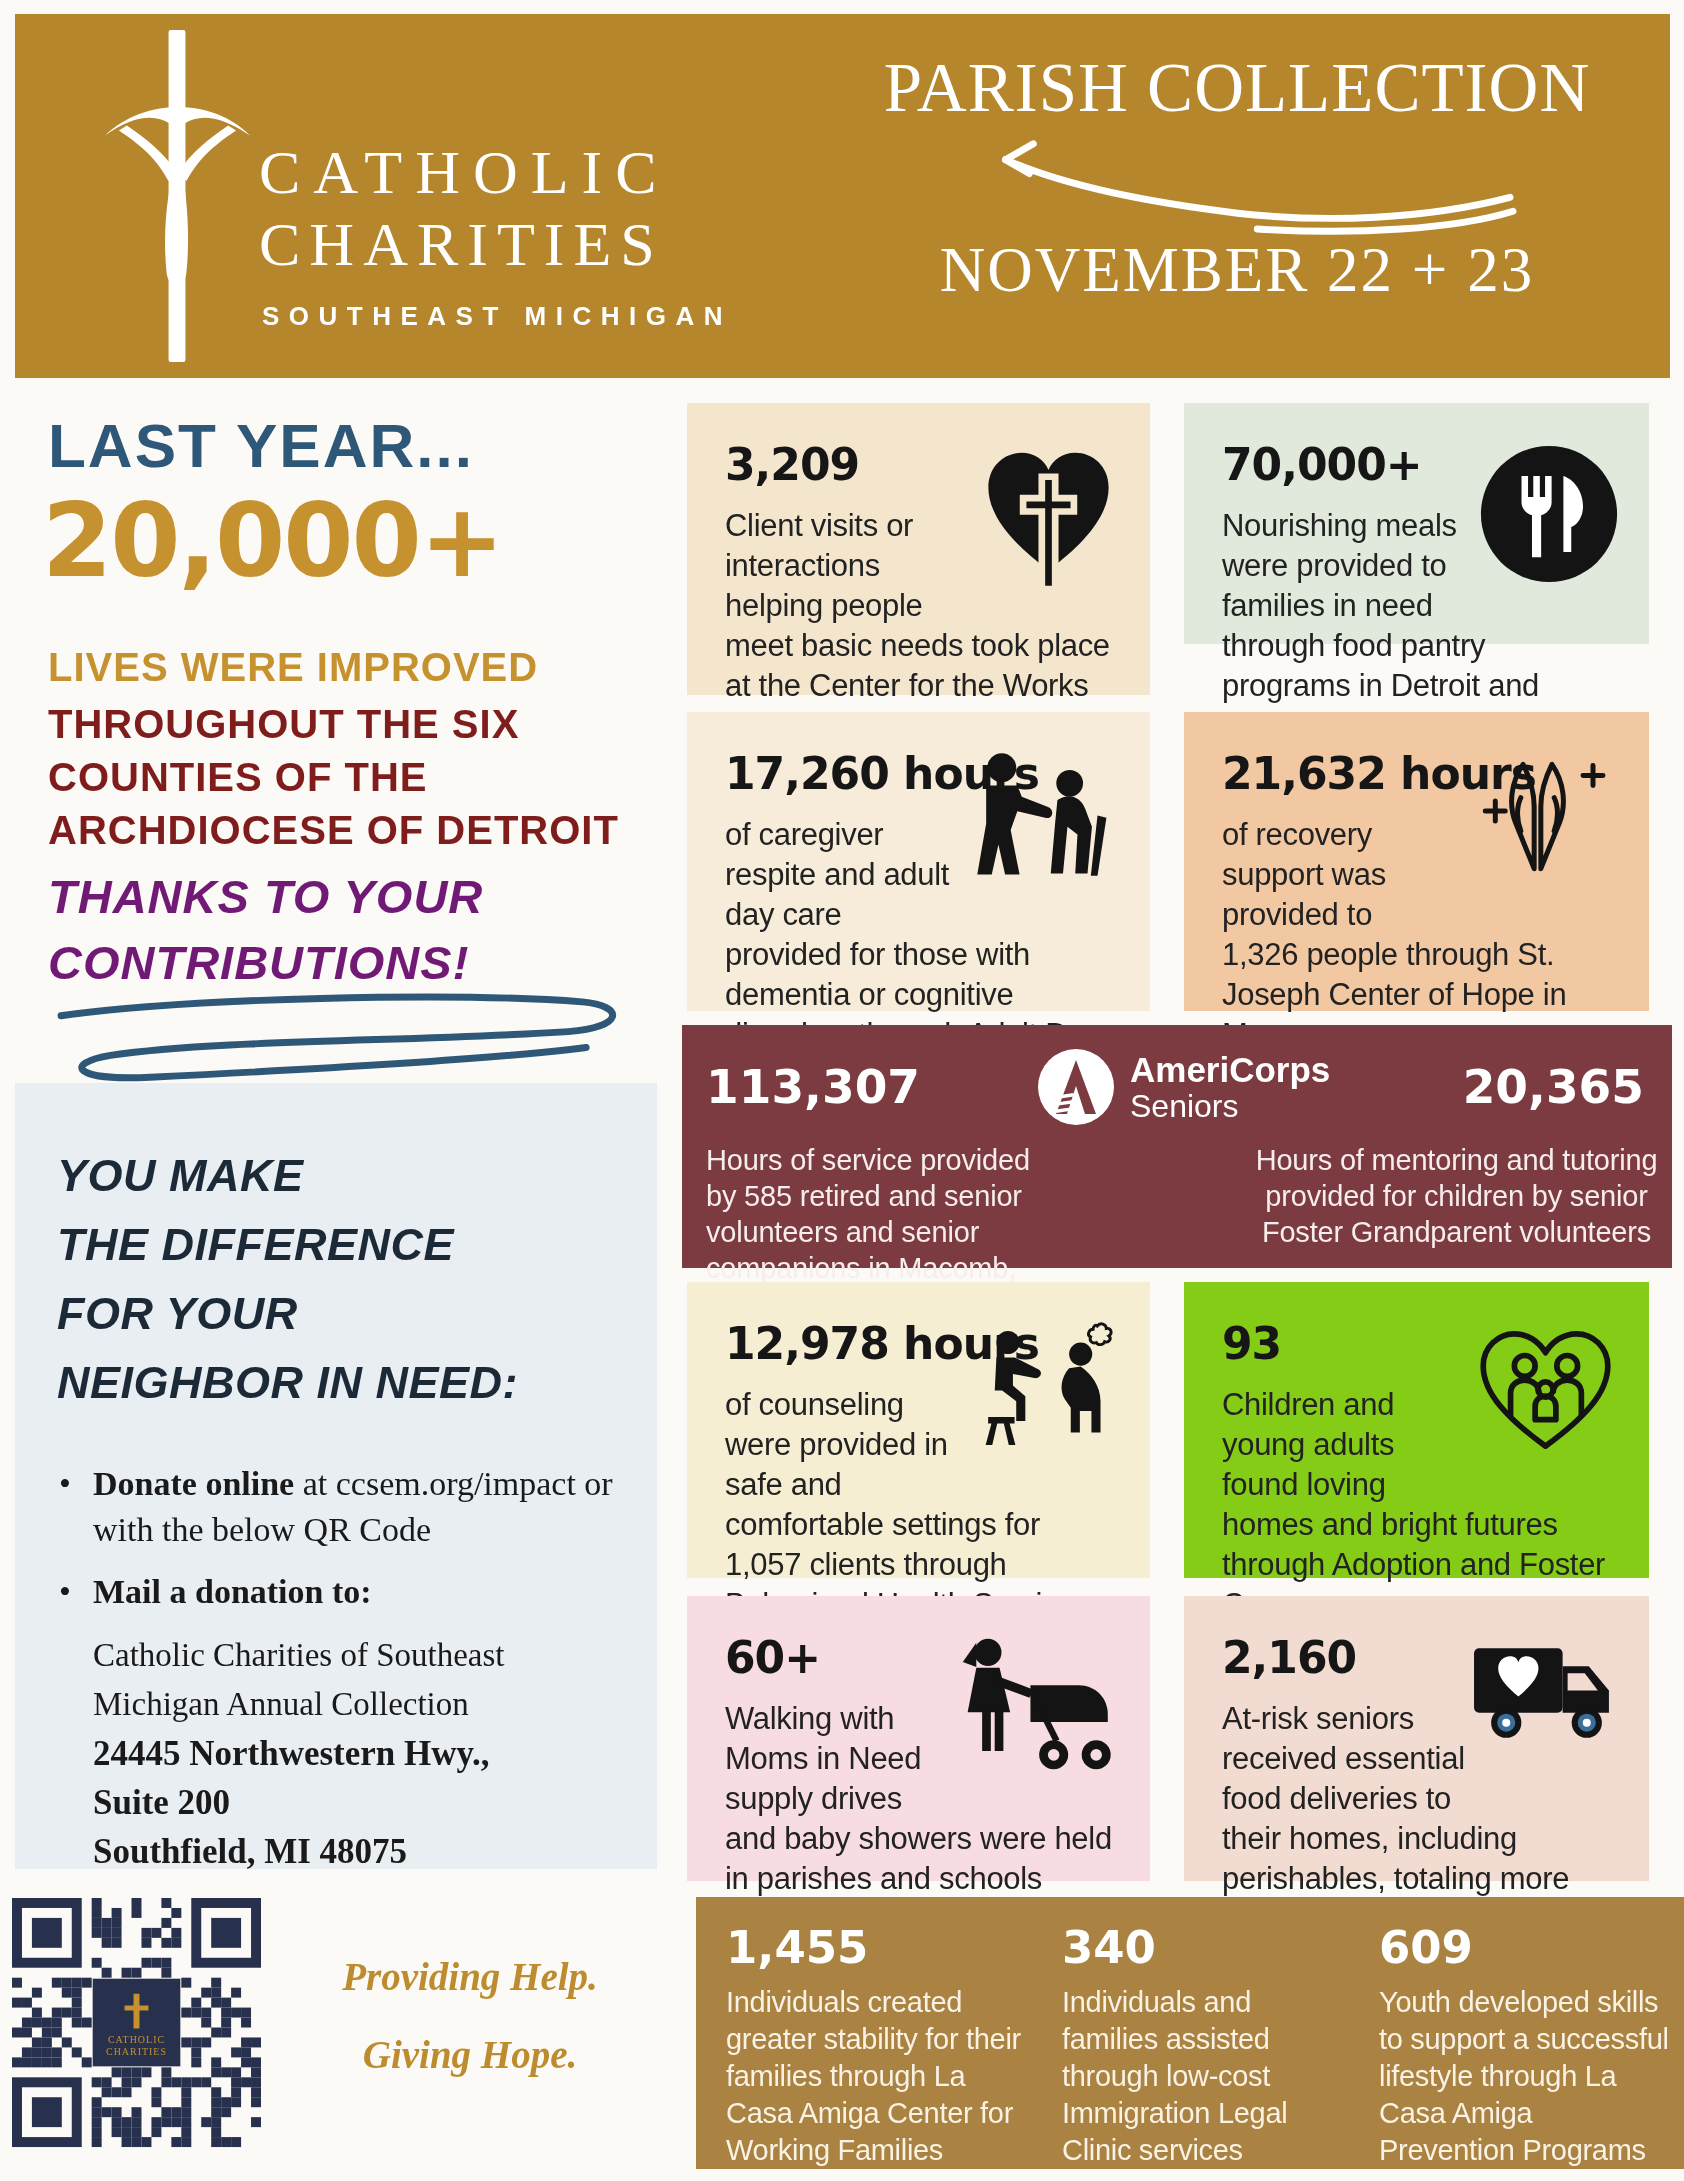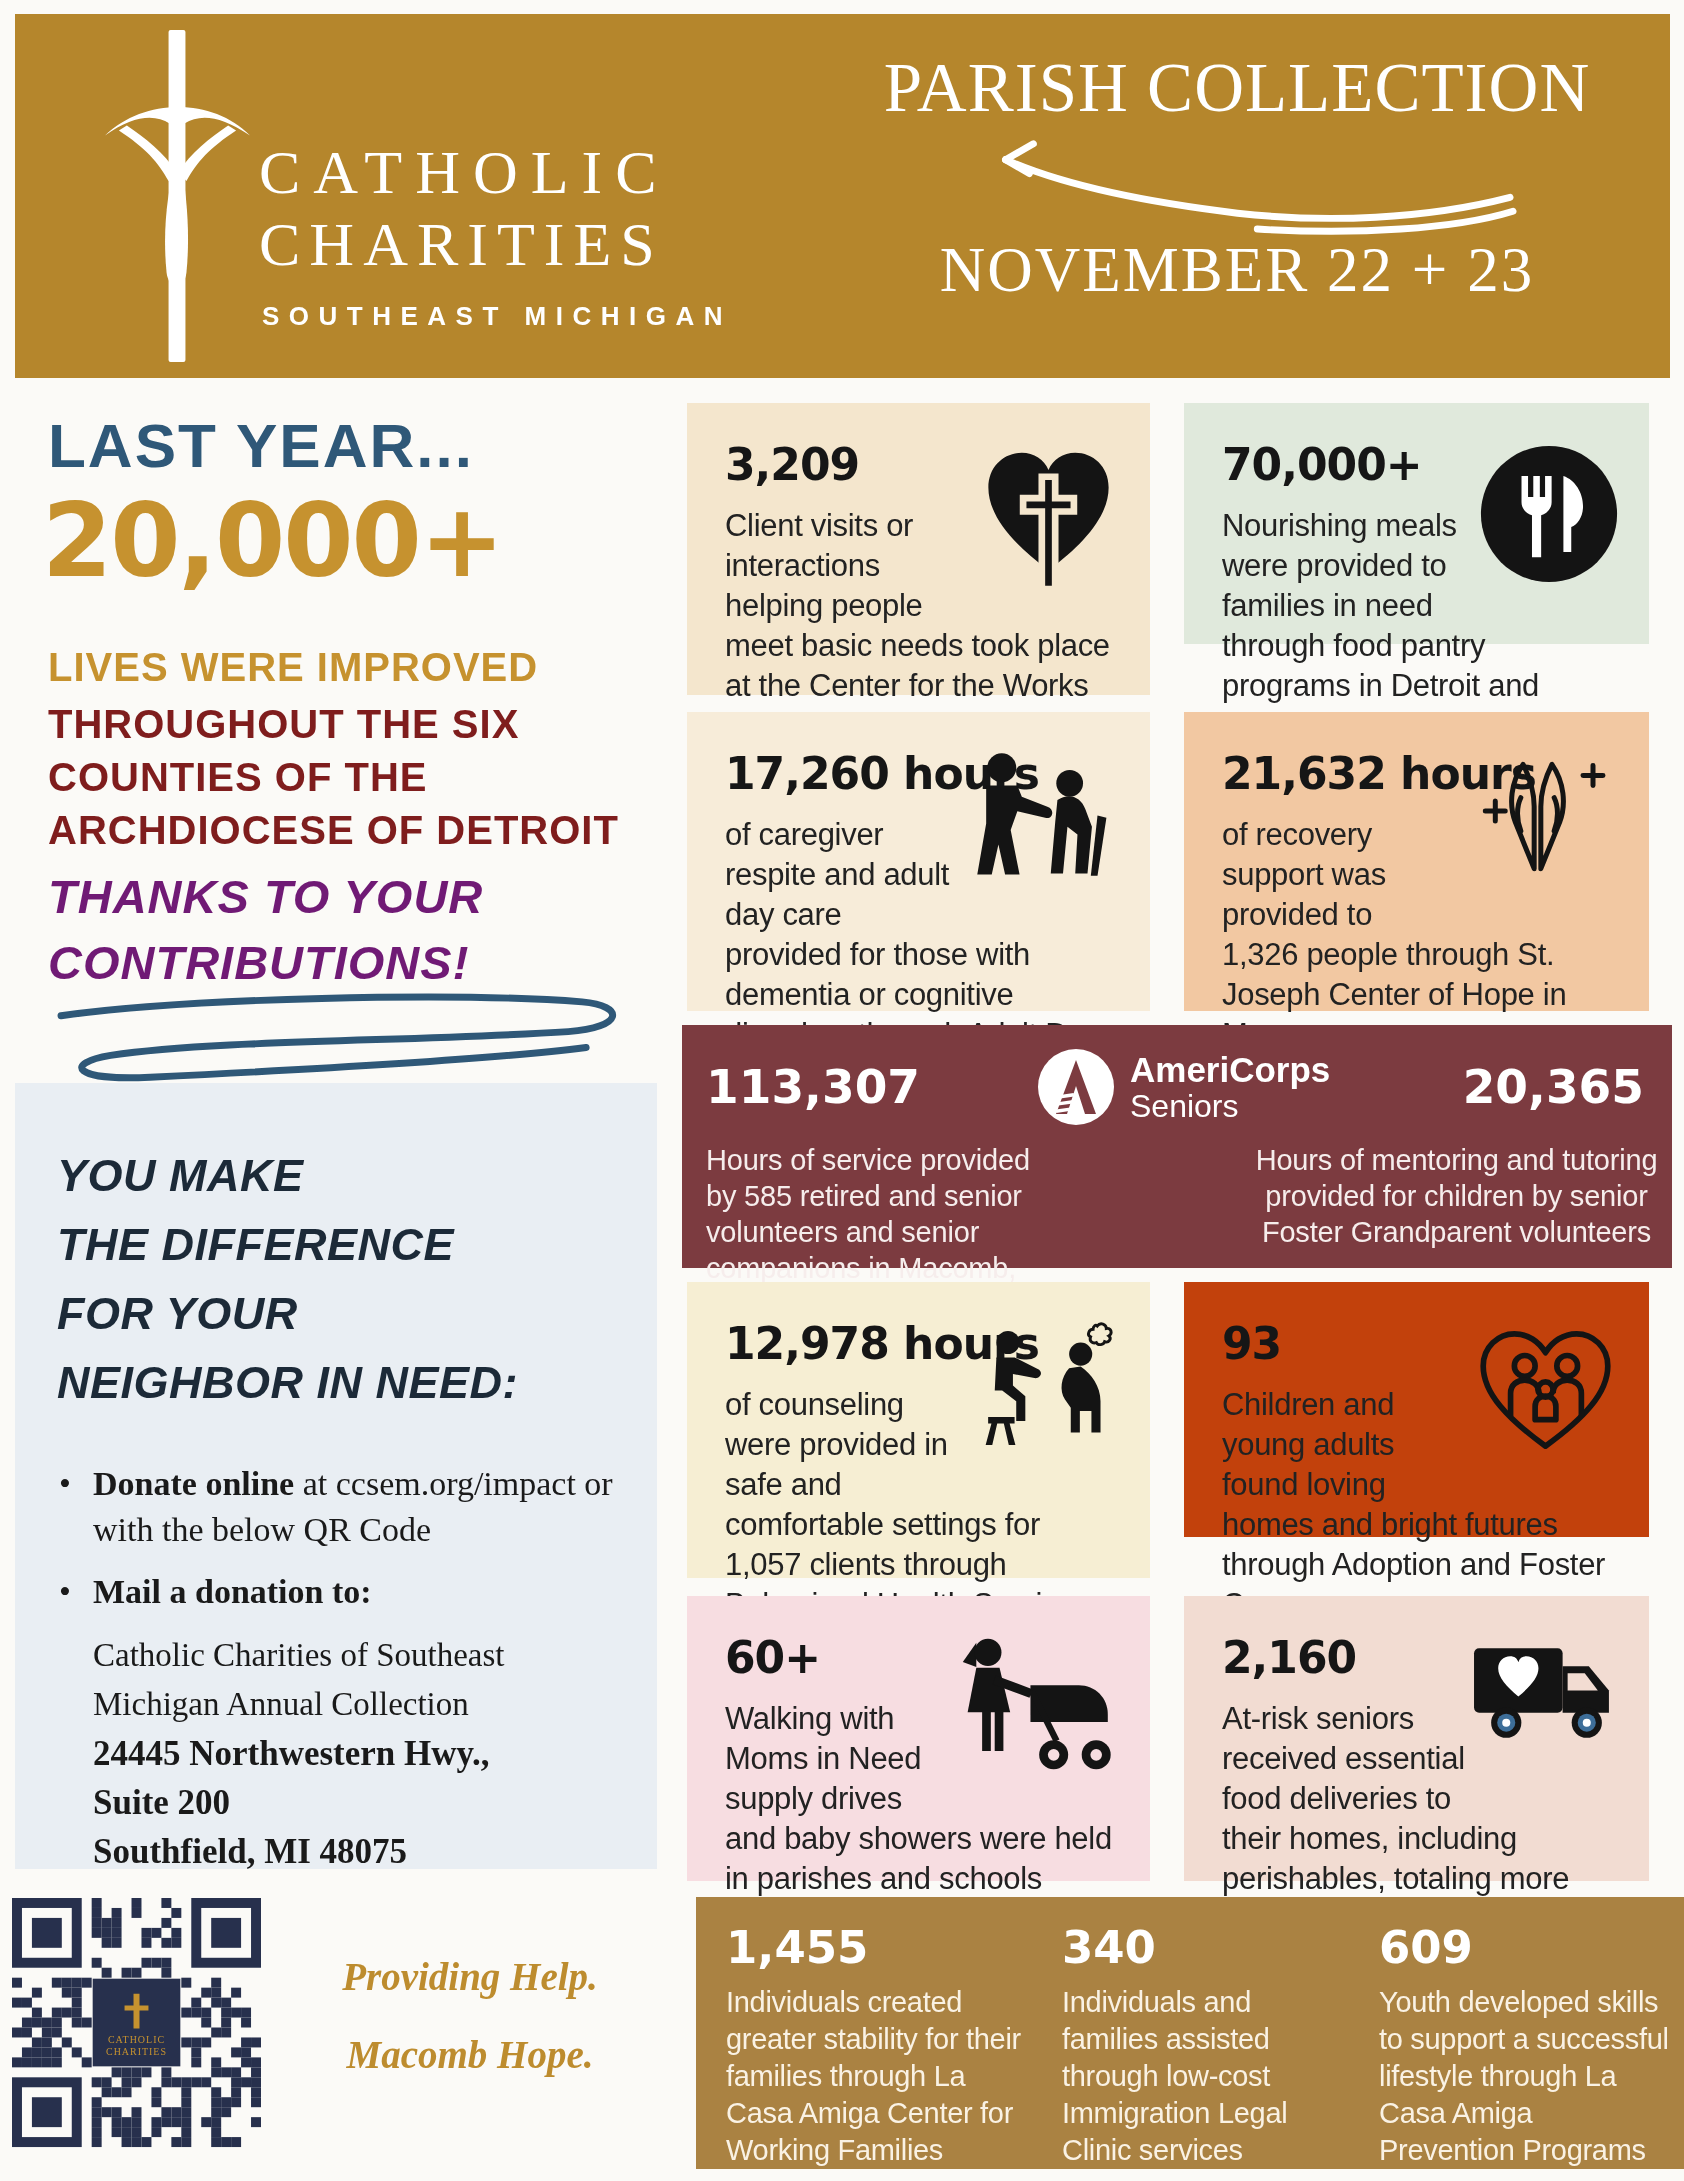--- a/index.html
+++ b/index.html
@@ -54,21 +54,21 @@
         font-family:"Liberation Serif",serif;font-style:italic;font-weight:700;font-size:39px;
         line-height:78px;color:#bd8c2e;}
 
   
   .card{position:absolute;box-sizing:border-box;padding:36px 28px 0 38px;color:#1d1d1d;}
   .c1{left:687px;top:403px;width:463px;height:292px;background:#f4e6cd;}
   .c2{left:1184px;top:403px;width:465px;height:241px;background:#e0e9dc;}
   .c3{left:687px;top:712px;width:463px;height:299px;background:#f7ecd9;}
   .c4{left:1184px;top:712px;width:465px;height:299px;background:#f2c8a2;}
   .c5{left:687px;top:1282px;width:463px;height:296px;background:#f6eed3;}
-  .c6{left:1184px;top:1282px;width:465px;height:255px;background:#c2410c;}
+  .c6{left:1184px;top:1282px;width:465px;height:296px;background:#84cc16;}
   .c7{left:687px;top:1596px;width:463px;height:285px;background:#f7dde1;}
   .c8{left:1184px;top:1596px;width:465px;height:285px;background:#f2dcd2;}
   .num{font-family:"DejaVu Sans",sans-serif;font-size:44px;font-weight:700;letter-spacing:-1px;
         margin-bottom:16px;color:#161616;}
   .icn{float:right;height:96px;position:relative;}
   .icn svg{position:absolute;right:0;top:-64px;}
   .i1{width:147px;} .i2{width:144px;} .i3{width:167px;} .i4{width:167px;}
   .i5{width:157px;} .i6{width:151px;} .i7{width:185px;} .i8{width:151px;}
   .txt{font-size:31px;line-height:40px;letter-spacing:-0.3px;color:#222;}
 
@@ -344,21 +344,21 @@
         <rect x="10" y="190" width="50" height="50" fill="#fbfaf7"></rect>
         <rect x="20" y="200" width="30" height="30" fill="#27304d"></rect>
       </g>
     <rect x="81" y="81" width="88" height="88" fill="#27304d"></rect>
     <path d="M122 96 h6 v12 h9 v5 h-9 v18 h-6 v-18 h-9 v-5 h9 z" fill="#c6922f"></path>
     <text x="125" y="146" font-size="10" fill="#c6922f" text-anchor="middle" font-family="Liberation Serif,serif" letter-spacing="1">CATHOLIC</text>
     <text x="125" y="158" font-size="10" fill="#c6922f" text-anchor="middle" font-family="Liberation Serif,serif" letter-spacing="1">CHARITIES</text>
   </svg>
   <div class="tagline">
     <div>Providing Help.</div>
-    <div>Macomb Hope.</div>
+    <div>Giving Hope.</div>
   </div>
 
   <div class="card c1">
     <div class="num">3,209</div>
     <div class="icn i1">
       <svg width="147" height="159" viewBox="0 0 110 119">
         <path d="M55 96 C28 76 10 55 10 34 C10 18 22 8 35 8 C44 8 52 13 55 21 C58 13 66 8 75 8 C88 8 100 18 100 34 C100 55 82 76 55 96 Z" fill="#141414"></path>
         <path d="M50 26 h10 v16 h14 v10 h-14 v58 h-10 v-58 h-14 v-10 h14 z" fill="#141414" stroke="#f4e6cd" stroke-width="5"></path>
       </svg>
     </div>

